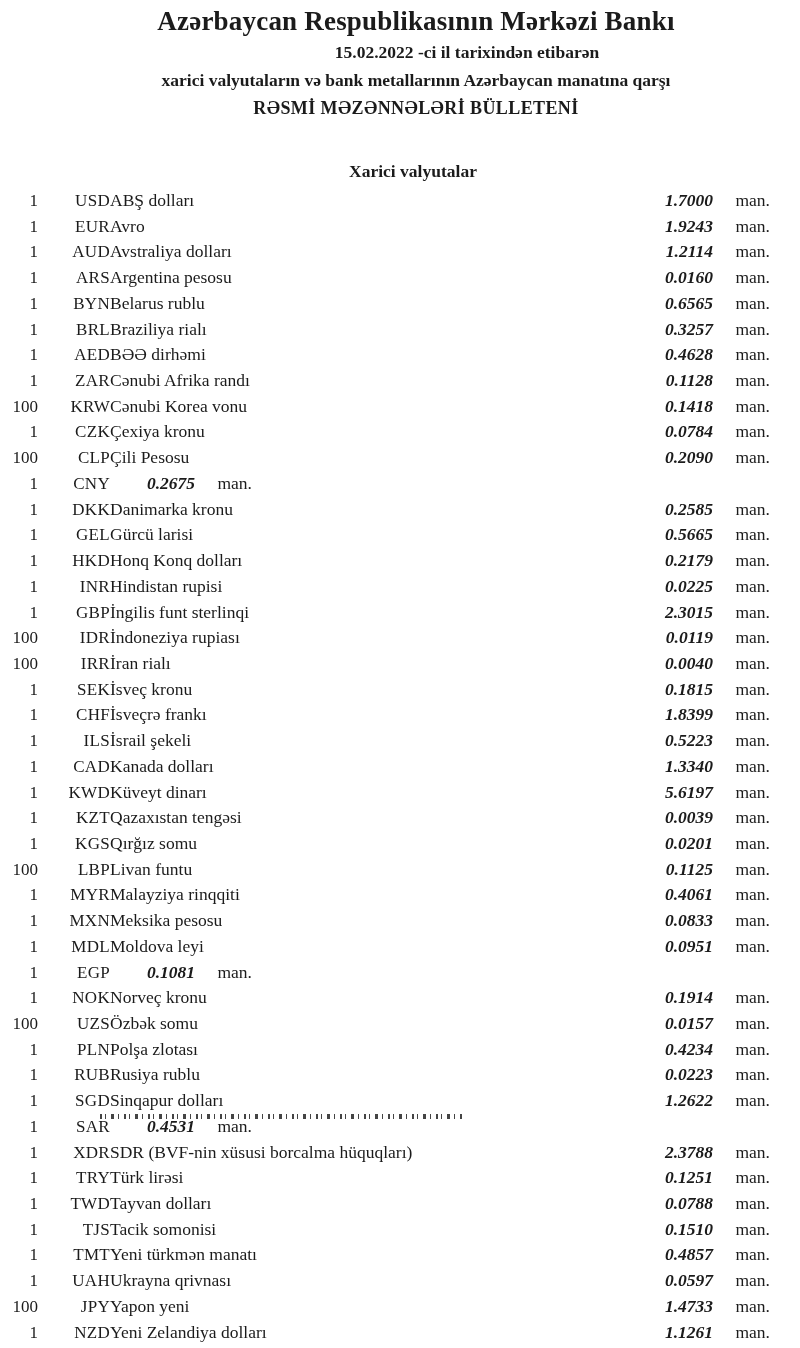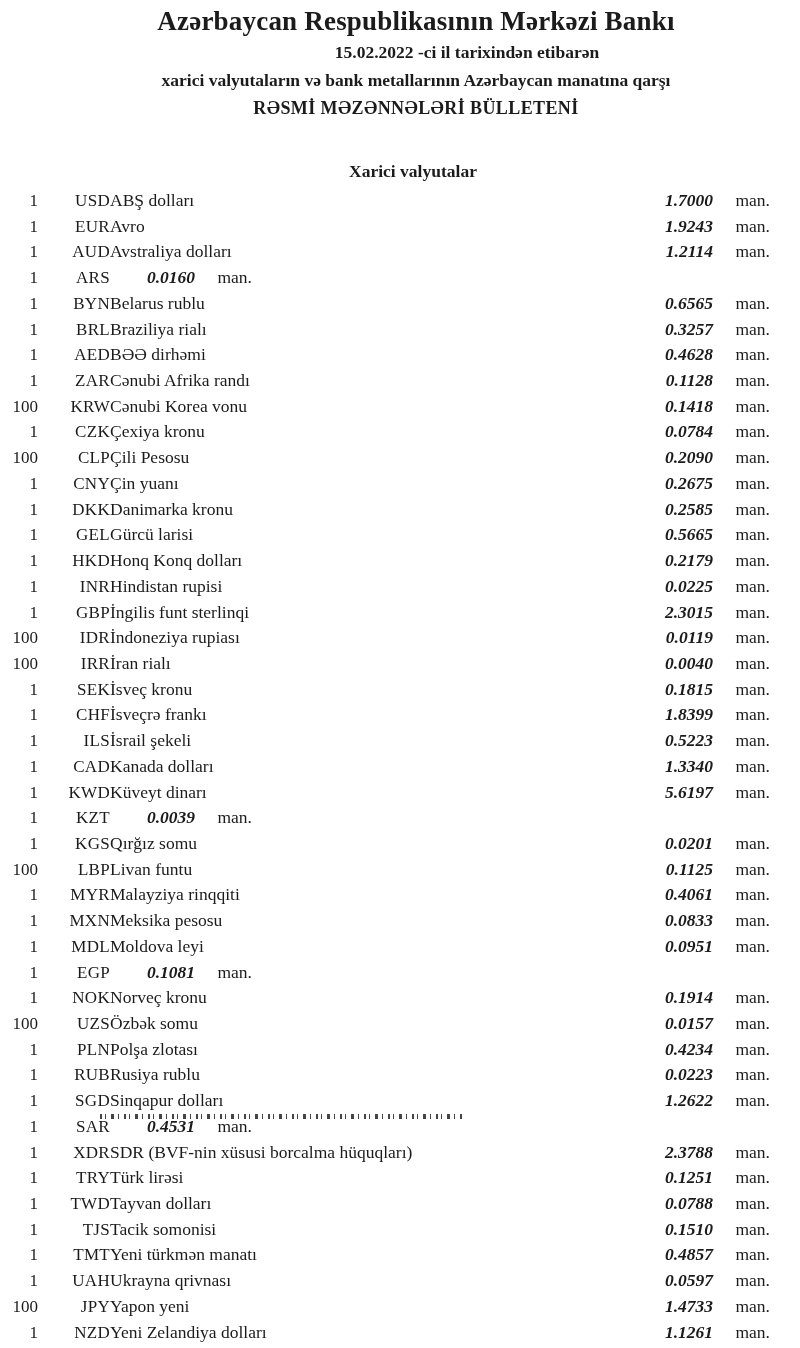--- a/index.html
+++ b/index.html
@@ -143,20 +143,21 @@
     <span class="qty">1</span>
     <span class="code">AUD</span>
     <span class="name">Avstraliya dolları</span>
     <span class="rate">1.2114</span>
     <span class="unit">man.</span>
   </div>
 
   <div class="row">
     <span class="qty">1</span>
     <span class="code">ARS</span>
+    <span class="name">Argentina pesosu</span>
     <span class="rate">0.0160</span>
     <span class="unit">man.</span>
   </div>
 
   <div class="row">
     <span class="qty">1</span>
     <span class="code">BYN</span>
     <span class="name">Belarus rublu</span>
     <span class="rate">0.6565</span>
     <span class="unit">man.</span>
@@ -206,21 +207,20 @@
     <span class="qty">100</span>
     <span class="code">CLP</span>
     <span class="name">Çili Pesosu</span>
     <span class="rate">0.2090</span>
     <span class="unit">man.</span>
   </div>
 
   <div class="row">
     <span class="qty">1</span>
     <span class="code">CNY</span>
-    <span class="name">Çin yuanı</span>
     <span class="rate">0.2675</span>
     <span class="unit">man.</span>
   </div>
 
   <div class="row">
     <span class="qty">1</span>
     <span class="code">DKK</span>
     <span class="name">Danimarka kronu</span>
     <span class="rate">0.2585</span>
     <span class="unit">man.</span>
@@ -310,20 +310,21 @@
     <span class="qty">1</span>
     <span class="code">KWD</span>
     <span class="name">Küveyt dinarı</span>
     <span class="rate">5.6197</span>
     <span class="unit">man.</span>
   </div>
 
   <div class="row">
     <span class="qty">1</span>
     <span class="code">KZT</span>
+    <span class="name">Qazaxıstan tengəsi</span>
     <span class="rate">0.0039</span>
     <span class="unit">man.</span>
   </div>
 
   <div class="row">
     <span class="qty">1</span>
     <span class="code">KGS</span>
     <span class="name">Qırğız somu</span>
     <span class="rate">0.0201</span>
     <span class="unit">man.</span>

